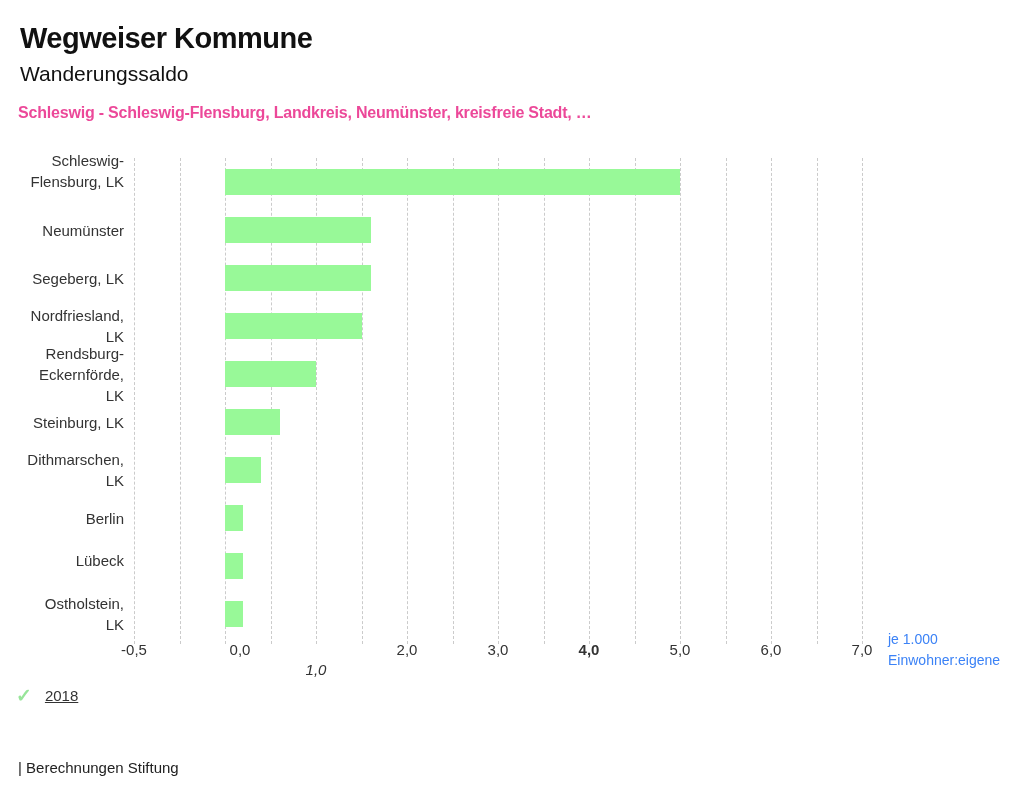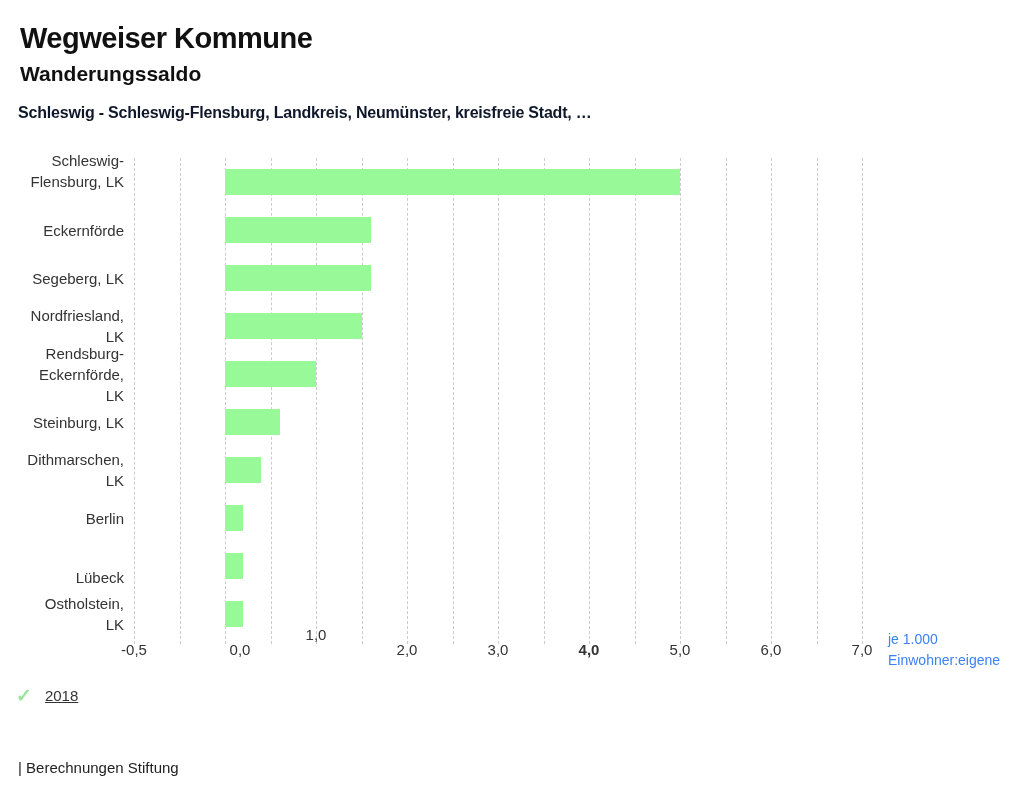--- a/index.html
+++ b/index.html
@@ -5,26 +5,26 @@
   html,body{margin:0;padding:0;background:#fff;}
   .page{
     position:relative;width:1005px;height:799px;background:#ffffff;
     font-family:"Liberation Sans", sans-serif;color:#1a1a1a;overflow:hidden;border-radius:12px;
   }
   .title{
     position:absolute;left:20px;top:22px;font-size:29px;font-weight:bold;
     letter-spacing:-0.5px;color:#111;white-space:nowrap;
   }
   .subtitle{
-    position:absolute;left:20px;top:62px;font-size:21px;font-weight:bold;
+    position:absolute;left:20px;top:62px;font-size:21px;font-weight:normal;
     color:#111;white-space:nowrap;
   }
   .filter-line{
     position:absolute;left:18px;top:104px;font-size:16px;font-weight:bold;
-    letter-spacing:-0.2px;color:#0f172a;white-space:nowrap;
+    letter-spacing:-0.2px;color:#ec4899;white-space:nowrap;
   }
   .chart{position:absolute;left:0;top:0;width:1024px;height:799px;}
   .plot{position:absolute;left:134px;top:158px;width:728px;height:480px;overflow:visible;}
   .gridline{position:absolute;top:0;width:0;height:486px;border-left:1px dashed #cbcbcb;}
   .bar{position:absolute;height:26px;}
   .cat-label{position:absolute;width:118px;text-align:right;font-size:15px;
     color:#333;line-height:21px;}
   .x-tick-label{position:absolute;transform:translateX(-50%);font-size:15px;color:#333;
     white-space:nowrap;}
   .unit-label{position:absolute;left:888px;top:629px;font-size:14px;color:#3b82f6;line-height:21px;}
@@ -72,21 +72,21 @@
         <div class="bar" style="left: 91px; width: 18.2px; top: 347px; background: rgb(152, 249, 152);"></div>
         <div class="bar" style="left: 91px; width: 18.2px; top: 395px; background: rgb(152, 249, 152);"></div>
         <div class="bar" style="left: 91px; width: 18.2px; top: 443px; background: rgb(152, 249, 152);"></div>
       </div>
     <div id="cat-axis">
         <div class="cat-label" style="left: 6px; top: 150px;">
           <div>Schleswig-</div>
           <div>Flensburg, LK</div>
         </div>
         <div class="cat-label" style="left: 6px; top: 219.5px;">
-          <div>Eckernförde</div>
+          <div>Neumünster</div>
         </div>
         <div class="cat-label" style="left: 6px; top: 267.5px;">
           <div>Segeberg, LK</div>
         </div>
         <div class="cat-label" style="left: 6px; top: 305px;">
           <div>Nordfriesland,</div>
           <div>LK</div>
         </div>
         <div class="cat-label" style="left: 6px; top: 342.5px;">
           <div>Rendsburg-</div>
@@ -96,32 +96,32 @@
         <div class="cat-label" style="left: 6px; top: 411.5px;">
           <div>Steinburg, LK</div>
         </div>
         <div class="cat-label" style="left: 6px; top: 449px;">
           <div>Dithmarschen,</div>
           <div>LK</div>
         </div>
         <div class="cat-label" style="left: 6px; top: 507.5px;">
           <div>Berlin</div>
         </div>
-        <div class="cat-label" style="left: 6px; top: 567px;">
+        <div class="cat-label" style="left: 6px; top: 550px;">
           <div>Lübeck</div>
         </div>
         <div class="cat-label" style="left: 6px; top: 593px;">
           <div>Ostholstein,</div>
           <div>LK</div>
         </div>
       </div>
     <div id="val-axis">
         <div class="x-tick-label" style="left: 134px; top: 641px;">-0,5</div>
         <div class="x-tick-label" style="left: 240px; top: 641px;">0,0</div>
-        <div class="x-tick-label" style="left: 316px; top: 626px;">1,0</div>
+        <div class="x-tick-label" style="left: 316px; top: 661px; font-style: italic;">1,0</div>
         <div class="x-tick-label" style="left: 407px; top: 641px;">2,0</div>
         <div class="x-tick-label" style="left: 498px; top: 641px;">3,0</div>
         <div class="x-tick-label" style="left: 589px; top: 641px; font-weight: bold;">4,0</div>
         <div class="x-tick-label" style="left: 680px; top: 641px;">5,0</div>
         <div class="x-tick-label" style="left: 771px; top: 641px;">6,0</div>
         <div class="x-tick-label" style="left: 862px; top: 641px;">7,0</div>
       </div>
     <div class="unit-label">
       <div>je 1.000</div>
       <div>Einwohner:eigene</div>

